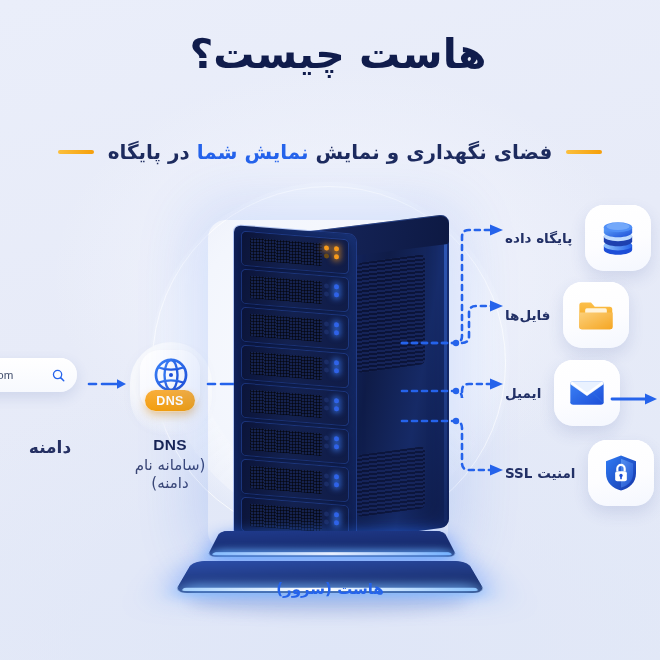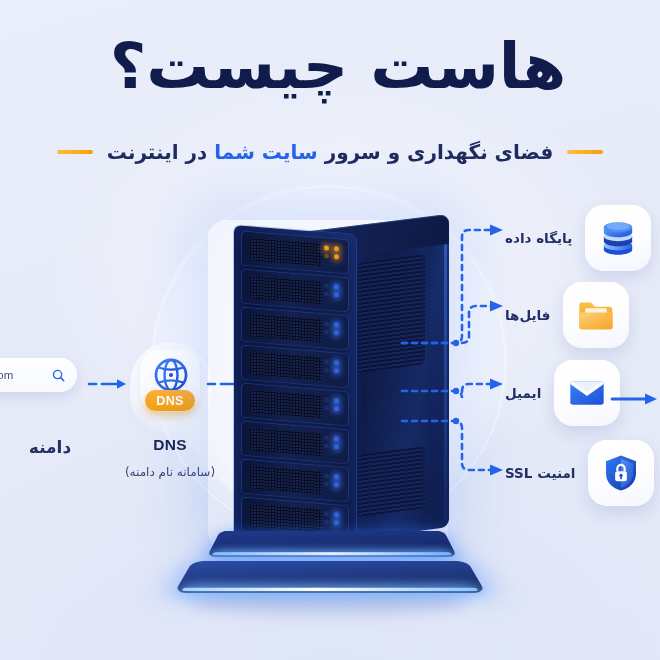--- a/index.html
+++ b/index.html
@@ -33,21 +33,21 @@
     border-radius:50%;
     background:conic-gradient(from 185deg,rgba(255,255,255,.55) 0deg,rgba(255,255,255,0) 85deg,rgba(255,255,255,0) 290deg,rgba(255,255,255,.35) 360deg);
     -webkit-mask:radial-gradient(circle,transparent 56%,#000 57%,#000 100%);
             mask:radial-gradient(circle,transparent 56%,#000 57%,#000 100%);
     opacity:.85;pointer-events:none;
   }
 
   
   .title{
     position:absolute;left:16px;right:0;top:30px;text-align:center;
-    font-size:63px;line-height:1.18;font-weight:bold;color:#101c4c;
+    font-size:41px;line-height:1.18;font-weight:bold;color:#101c4c;
     letter-spacing:-1px;direction:rtl;
   }
   .subwrap{
     position:absolute;left:0;right:0;top:140px;
     display:flex;align-items:center;justify-content:center;gap:14px;direction:rtl;
   }
   .sub-dash{
     width:36px;height:4px;border-radius:3px;
     background:linear-gradient(90deg,#fbbf3c,#f59f0b);
     flex:0 0 auto;
@@ -101,21 +101,21 @@
     color:#fff;font-size:12.5px;font-weight:bold;letter-spacing:.4px;
     font-family:"Liberation Sans",sans-serif;direction:ltr;
   }
   .label-dns{
     position:absolute;left:115px;top:436px;width:110px;text-align:center;direction:rtl;
   }
   .label-dns .ln1{
     font-size:15.5px;font-weight:bold;color:#172352;
     font-family:"Liberation Sans",sans-serif;letter-spacing:.3px;
   }
-  .label-dns .ln2{font-size:12px;color:#3a4675;margin-top:11px;}
+  .label-dns .ln2{font-size:15px;color:#3a4675;margin-top:2px;}
 
   
   .server{position:absolute;left:178px;top:200px;width:300px;height:390px;}
   .tower-glow{
     position:absolute;left:30px;top:20px;width:240px;height:330px;
     border-radius:18px;
     box-shadow:0 0 60px 14px rgba(37,99,235,.16);
   }
   
   .tower-side{
@@ -249,21 +249,21 @@
 <div id="stage">
 
   <div class="arc arc-halo"></div>
   <div class="arc arc-ring"></div>
   <div class="sweep"></div>
 
   <div class="title">هاست چیست؟</div>
 
   <div class="subwrap">
     <span class="sub-dash"></span>
-    <span class="subtitle"><span>فضای نگهداری و سرور </span><span class="hl">سایت شما</span><span> در اینترنت</span></span>
+    <span class="subtitle"><span>فضای نگهداری و نمایش </span><span class="hl">نمایش شما</span><span> در پایگاه</span></span>
     <span class="sub-dash"></span>
   </div>
 
   <div class="domain-pill">
     <span class="dtext" title="yourdomain.com">ourdomain.com</span>
     <svg class="si" width="15" height="15" viewBox="0 0 24 24" fill="none">
       <circle cx="10.5" cy="10.5" r="6.6" stroke="#2563eb" stroke-width="2.1"></circle>
       <line x1="15.4" y1="15.4" x2="20.4" y2="20.4" stroke="#2563eb" stroke-width="2.3" stroke-linecap="round"></line>
     </svg>
     <span class="shadowline"></span>
@@ -388,20 +388,21 @@
             <i class="led"></i>
             <i class="led dim"></i>
         </span>
       </div>
     </div>
 
     <div class="base-shadow"></div>
     <div class="base-top"></div>
     <div class="base-bot"></div>
   </div>
+  <div class="label-server">هاست (سرور)</div>
 
   <svg style="position:absolute;left:400px;top:195px;width:130px;height:320px;" viewBox="0 0 130 320">
     <g fill="none" stroke="#2563eb" stroke-width="2.6" stroke-dasharray="5 5" stroke-linecap="round">
 
       <path d="M2 148 H55 Q62 148 62 141 V42 Q62 35 69 35 H92"></path>
 
       <path d="M2 148 H62 Q69 148 69 141 V118 Q69 111 76 111 H92"></path>
 
       <path d="M2 196 H55 Q62 196 62 203 V196 Q62 189 69 189 H92"></path>
 

